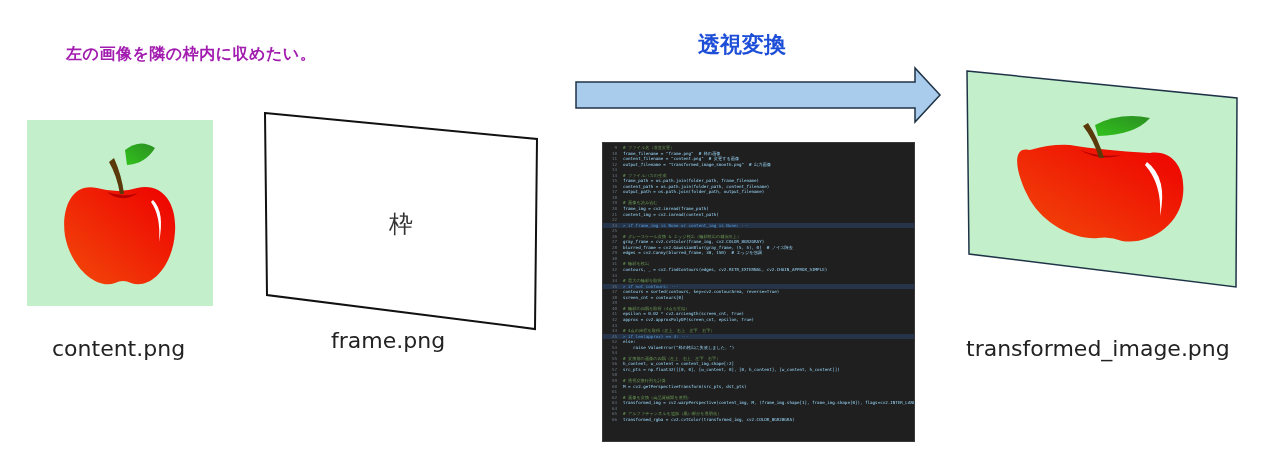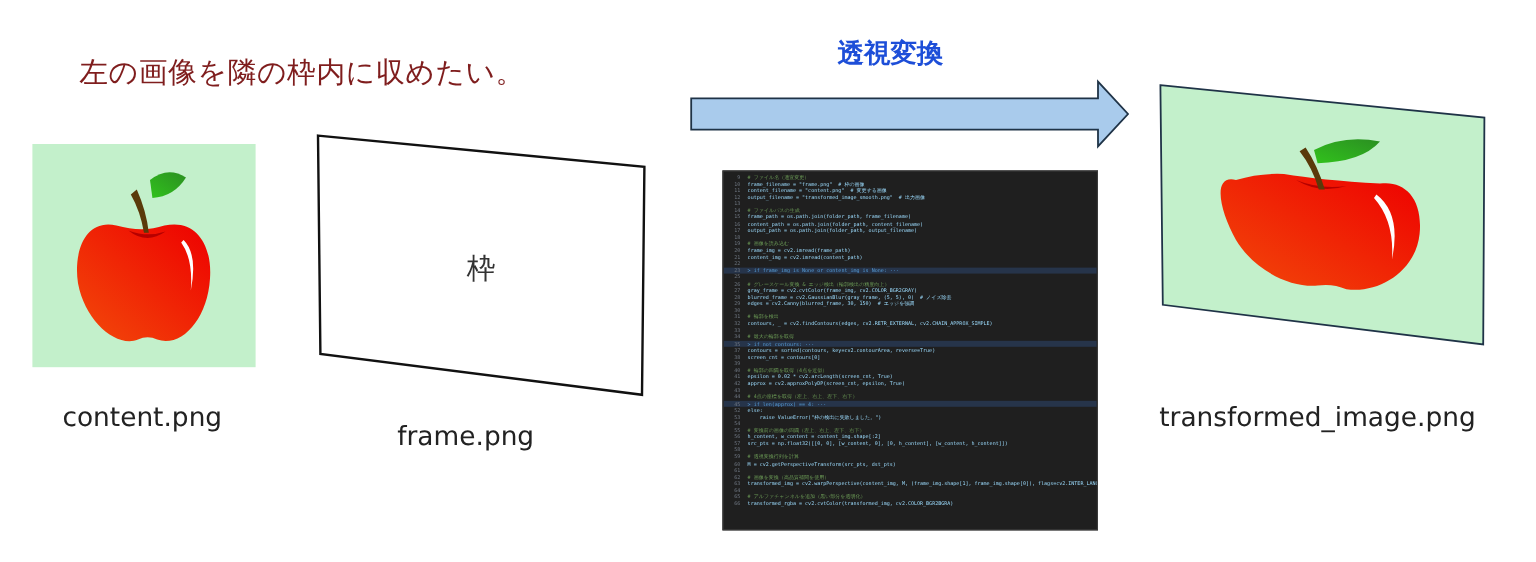--- a/index.html
+++ b/index.html
@@ -1,22 +1,22 @@
 <!DOCTYPE html>
 <html><head>
   <meta charset="utf-8">
   <style>
     html, body { margin: 0; padding: 0; background: #ffffff; }
     body { width: 1280px; height: 468px; position: relative; overflow: hidden; font-family: "DejaVu Sans", sans-serif; }
     .abs { position: absolute; }
-    #headline { left: 66px; top: 44px; font-size: 24px; font-weight: normal; color: #7f1d1d; white-space: nowrap; letter-spacing: 0.5px; }
+    #headline { left: 66px; top: 44px; font-size: 16px; font-weight: bold; color: #a21caf; white-space: nowrap; letter-spacing: 0.5px; }
     #arrow-label { left: 698px; top: 30px; font-size: 22px; font-weight: bold; color: #1d4ed8; white-space: nowrap; }
     .caption { font-size: 22px; color: #222; white-space: nowrap; font-family: "DejaVu Sans", sans-serif; }
     #cap-content { left: 52px; top: 336px; text-align: center; }
-    #cap-frame { left: 331px; top: 352px; }
+    #cap-frame { left: 331px; top: 328px; }
     #cap-transformed { left: 966px; top: 336px; }
     #content-img { left: 27px; top: 120px; width: 186px; height: 186px; background: #c3f0cb; }
     svg { position: absolute; overflow: visible; }
     #code-panel { left: 602px; top: 142px; width: 313px; height: 300px; background: #1f1f1f; border: 1px solid #3a3a3a; box-sizing: border-box; overflow: hidden; padding-top: 2px; }
     .code-line { height: 5.55px; line-height: 5.55px; font-family: "DejaVu Sans Mono", monospace; font-size: 4.2px; white-space: pre; color: #cfcfcf; position: relative; }
     .code-line.hl { background: #26344a; }
     .ln { display: inline-block; width: 14px; text-align: right; color: #6e7681; padding-right: 6px; }
     .c-comment { color: #6a9955; }
     .c-kw { color: #569cd6; }
     .c-var { color: #9cdcfe; }

